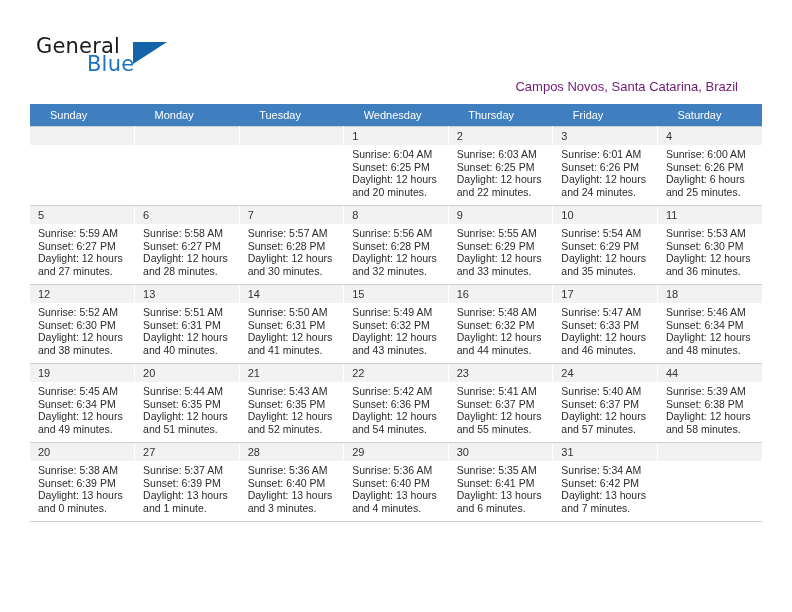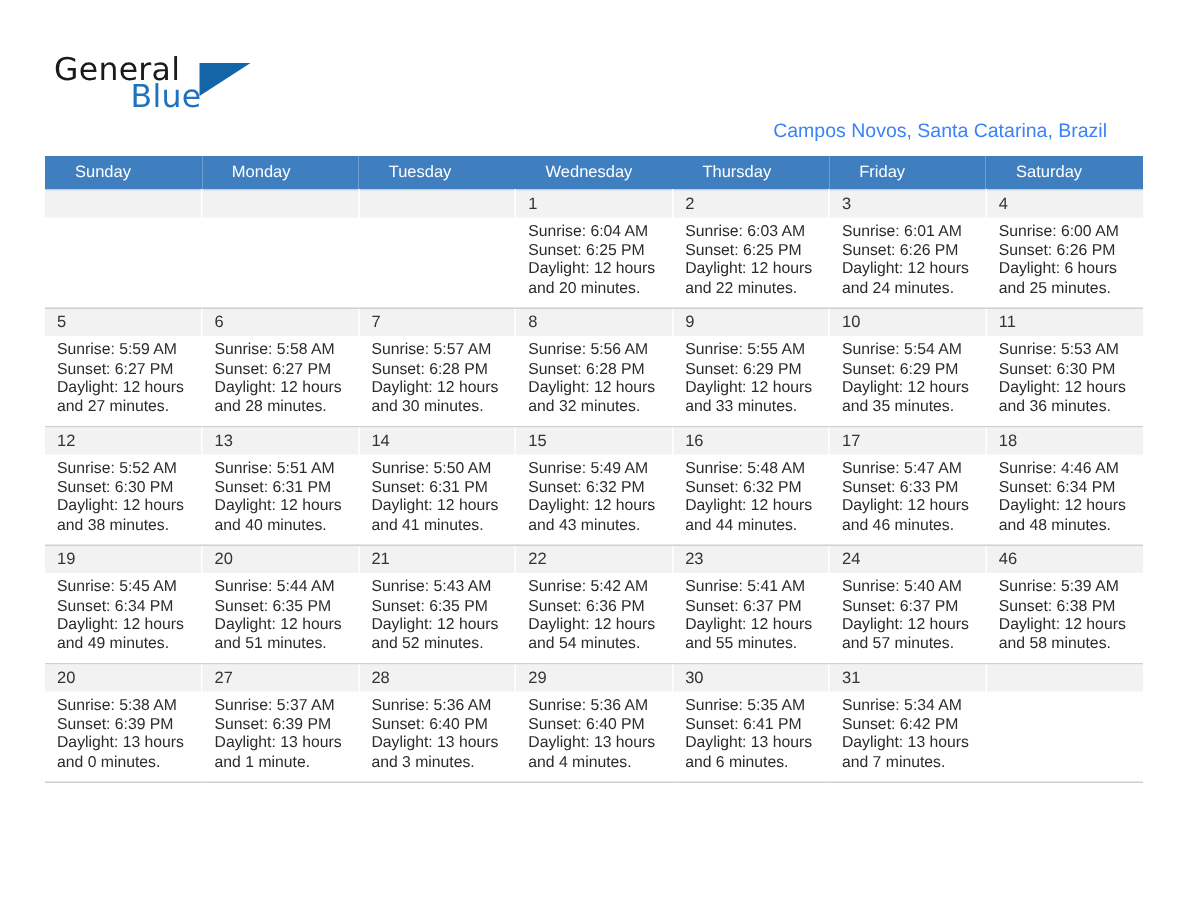--- a/index.html
+++ b/index.html
@@ -76,21 +76,21 @@
     text-align: right;
     line-height: 30px;
     white-space: nowrap;
   }
   .subtitle {
     position: absolute;
     right: 39px;
     top: 79px;
     font-size: 13px;
     font-weight: 400;
-    color: #3b82f6;
+    color: #701a75;
     text-align: right;
     line-height: 15px;
     white-space: nowrap;
   }
 
   
   .calendar {
     position: absolute;
     left: 30px;
     top: 104px;
@@ -386,21 +386,21 @@
                 <div>Sunrise: 5:47 AM</div>
                 <div>Sunset: 6:33 PM</div>
                 <div class="daylight">Daylight: 12 hours and 46 minutes.</div>
               </div>
             </div>
           </td>
           <td>
             <div class="cell-inner">
               <span class="daynum">18</span>
               <div class="info">
-                <div>Sunrise: 4:46 AM</div>
+                <div>Sunrise: 5:46 AM</div>
                 <div>Sunset: 6:34 PM</div>
                 <div class="daylight">Daylight: 12 hours and 48 minutes.</div>
               </div>
             </div>
           </td>
         </tr>
         <tr class="week">
           <td>
             <div class="cell-inner">
               <span class="daynum">19</span>
@@ -456,21 +456,21 @@
               <span class="daynum">24</span>
               <div class="info">
                 <div>Sunrise: 5:40 AM</div>
                 <div>Sunset: 6:37 PM</div>
                 <div class="daylight">Daylight: 12 hours and 57 minutes.</div>
               </div>
             </div>
           </td>
           <td>
             <div class="cell-inner">
-              <span class="daynum">46</span>
+              <span class="daynum">44</span>
               <div class="info">
                 <div>Sunrise: 5:39 AM</div>
                 <div>Sunset: 6:38 PM</div>
                 <div class="daylight">Daylight: 12 hours and 58 minutes.</div>
               </div>
             </div>
           </td>
         </tr>
         <tr class="week">
           <td>

